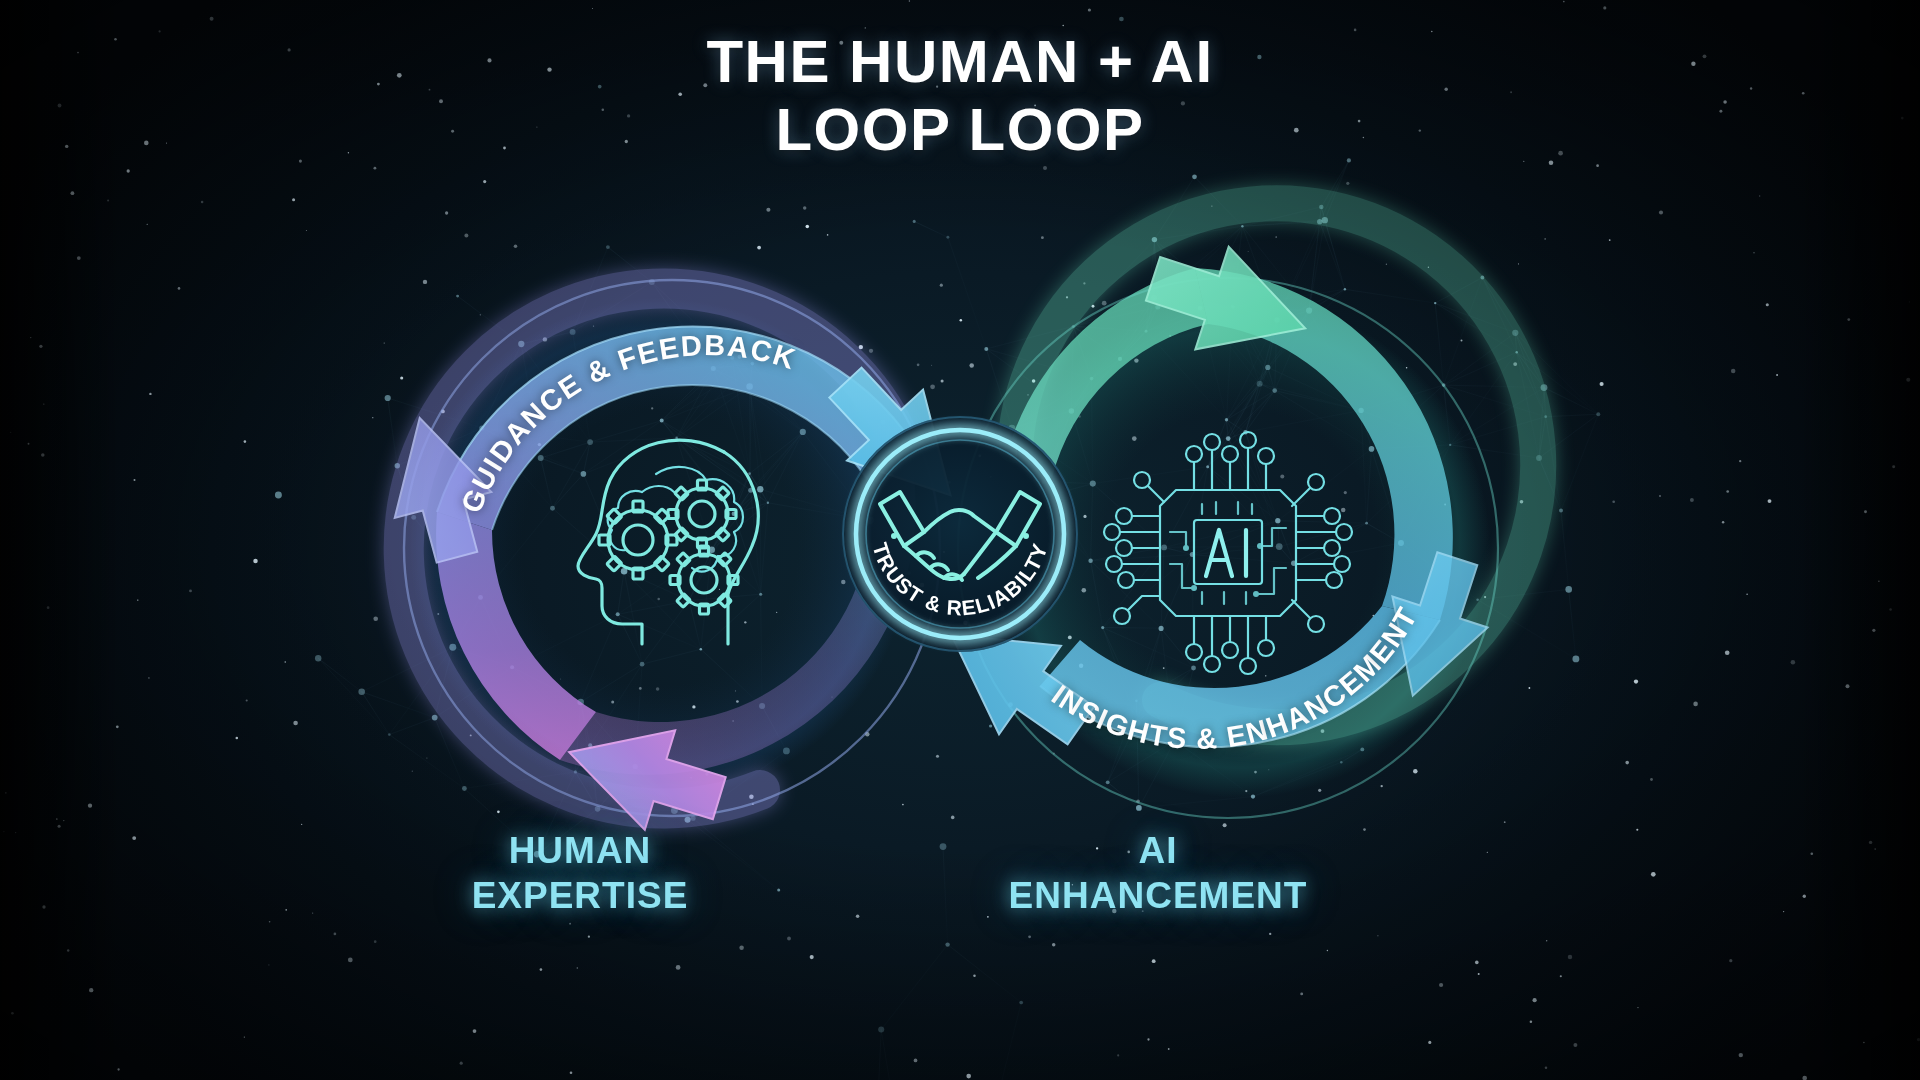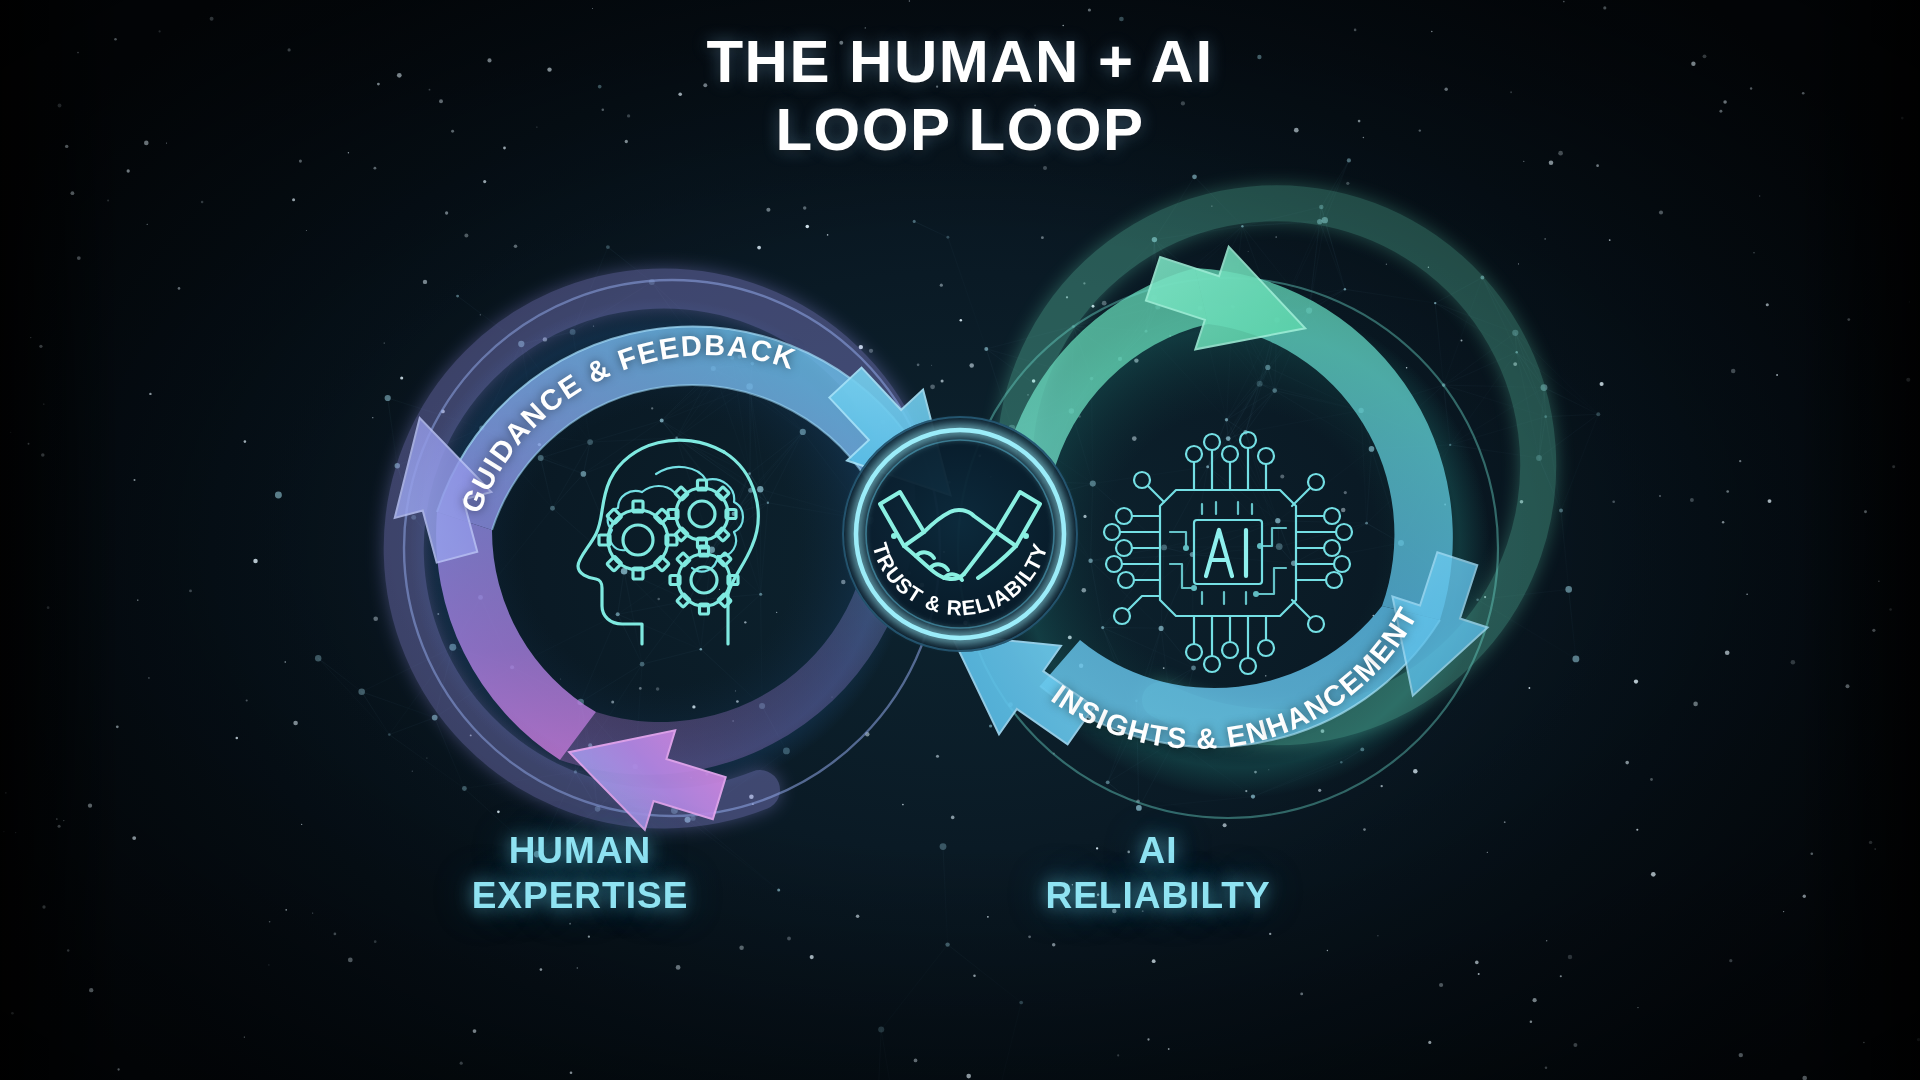--- a/index.html
+++ b/index.html
@@ -1409,19 +1409,19 @@
     <span class="line">LOOP LOOP</span>
   </div>
 
   <div id="label-human" class="node-label">
     <span class="l">HUMAN</span>
     <span class="l">EXPERTISE</span>
   </div>
 
   <div id="label-ai" class="node-label">
     <span class="l">AI</span>
-    <span class="l">RELIABILTY</span>
+    <span class="l">ENHANCEMENT</span>
   </div>
 
   <div class="band left"></div>
   <div class="band right"></div>
   <div class="vignette"></div>
 </div>
 
 </body></html>

